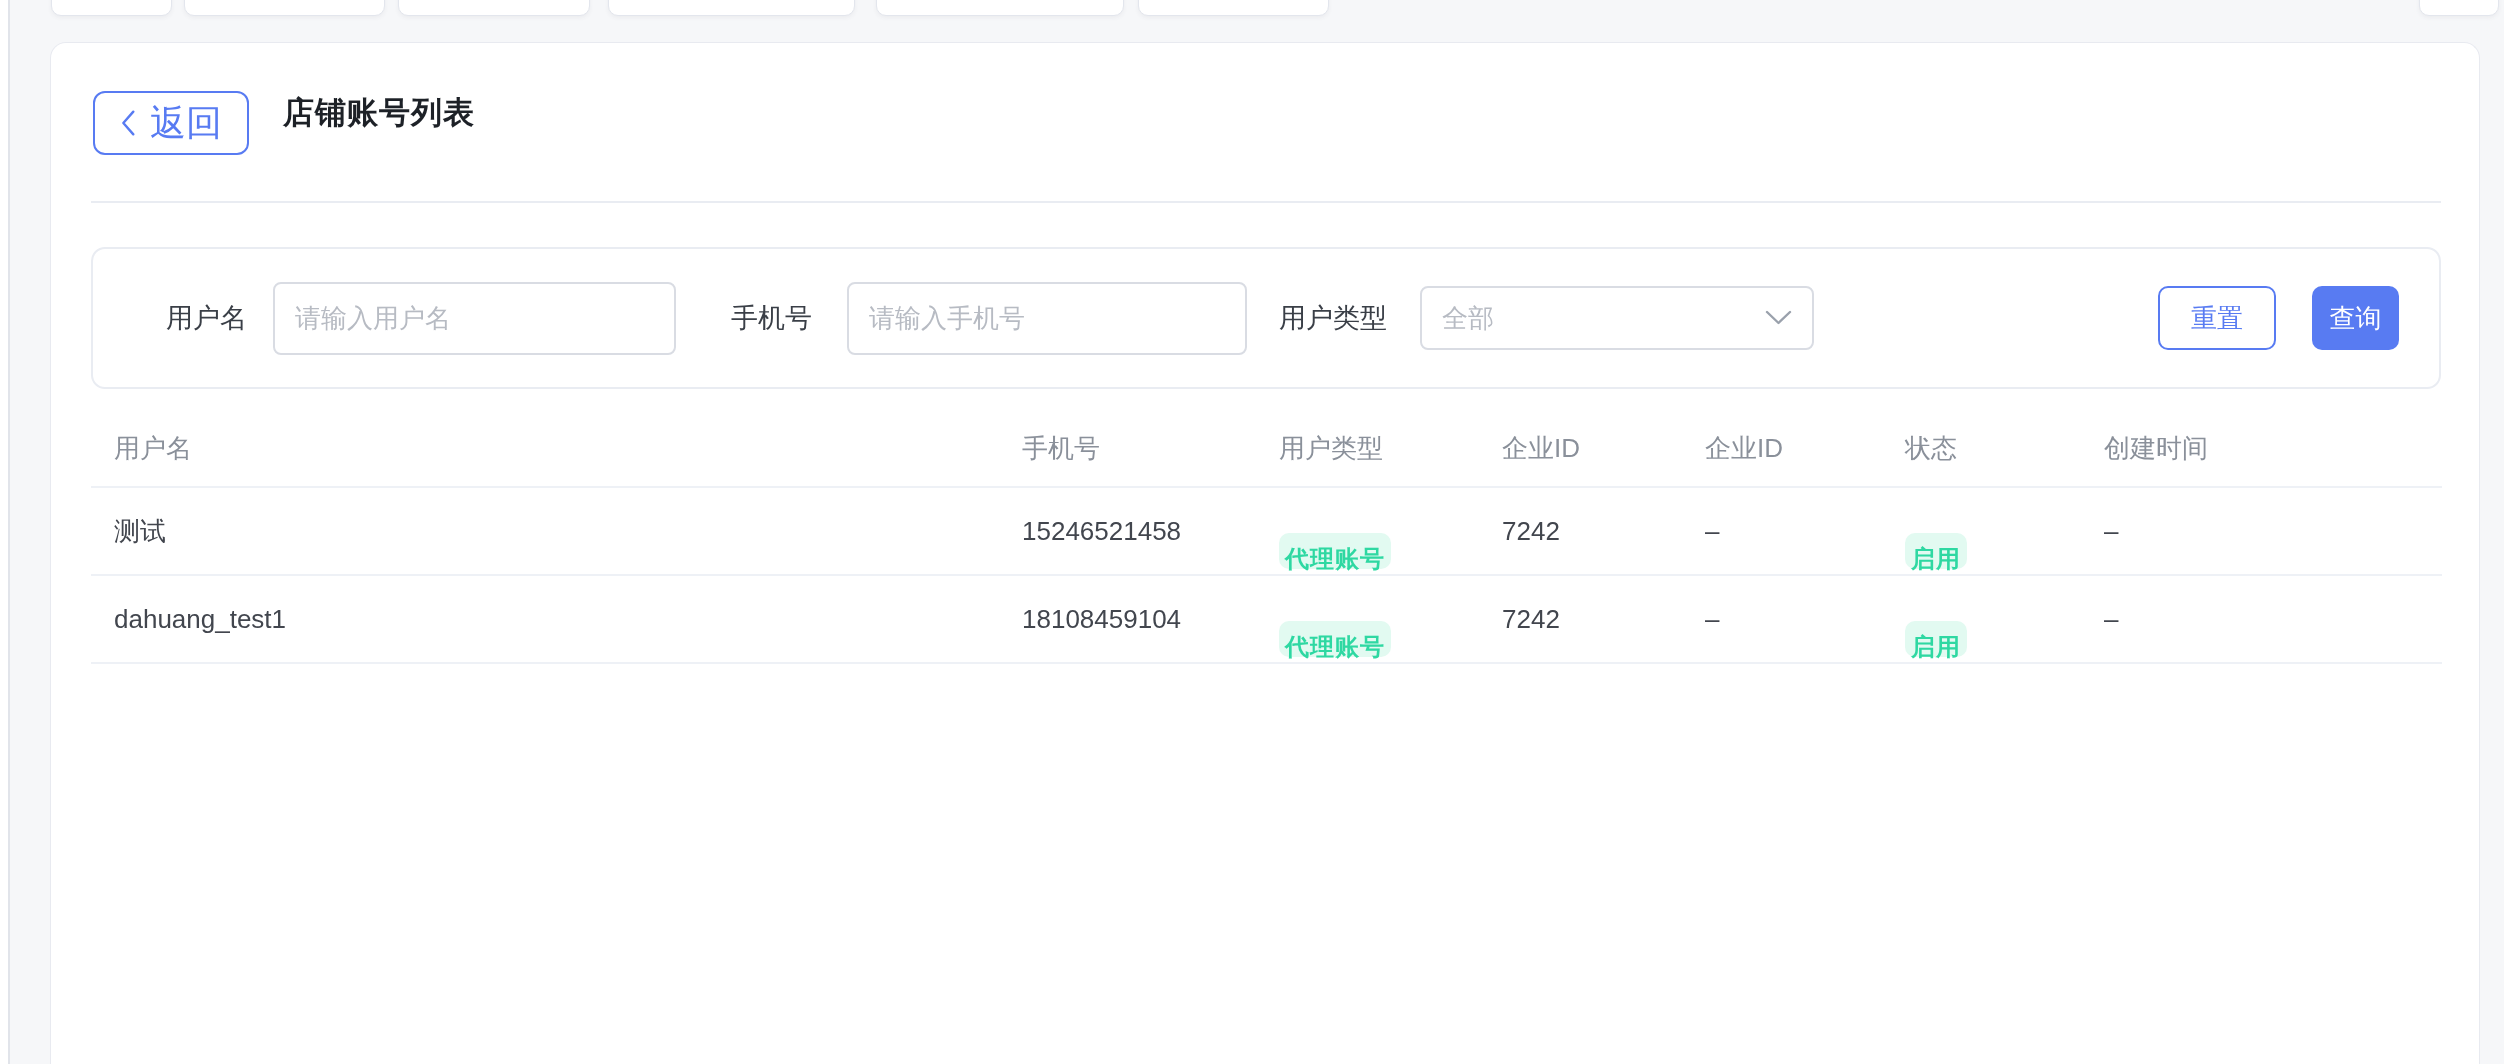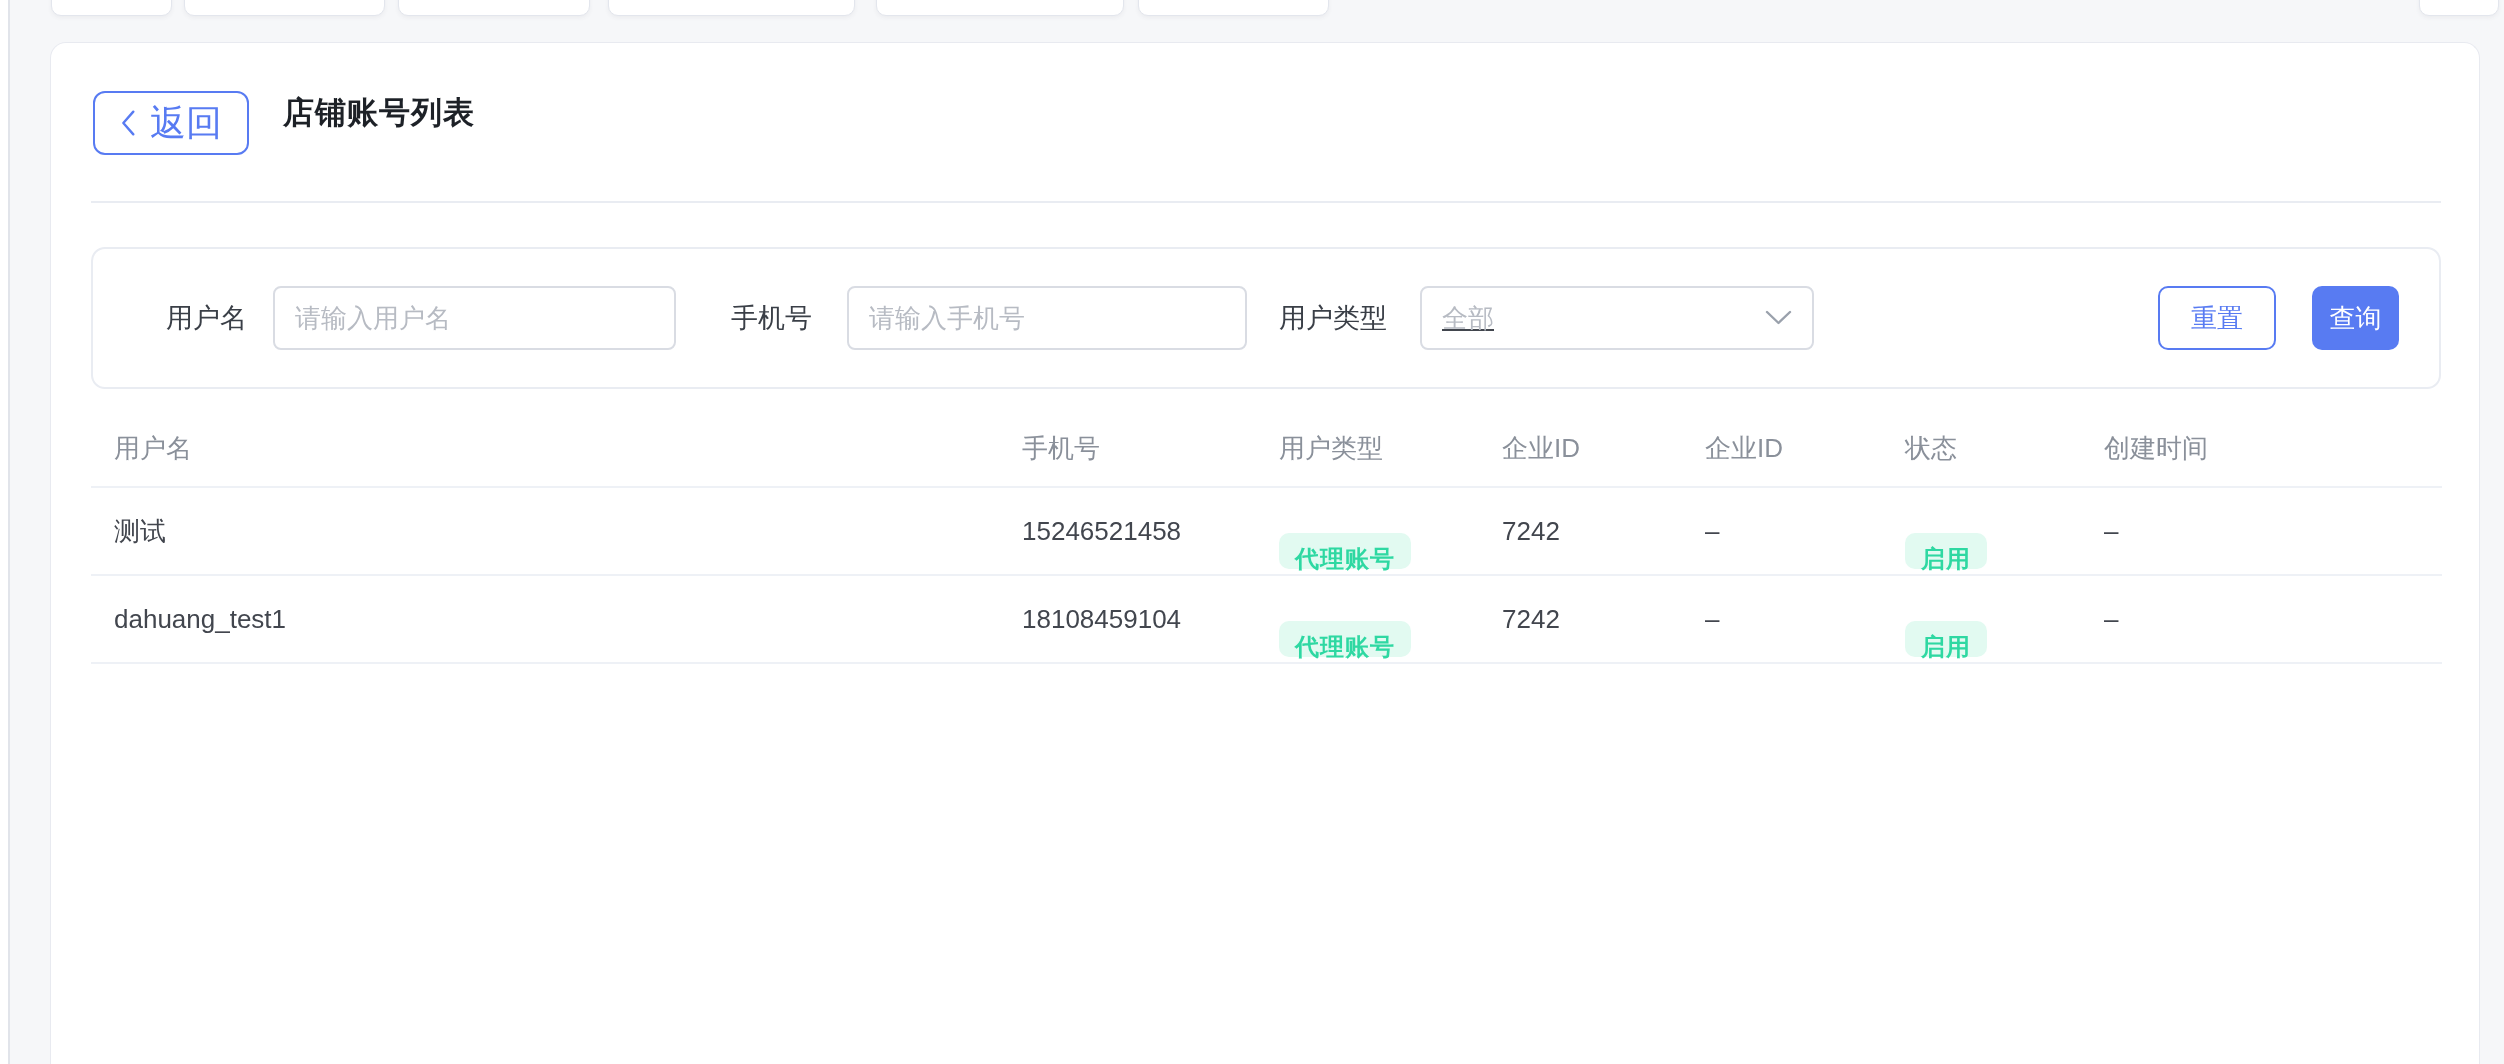--- a/index.html
+++ b/index.html
@@ -52,31 +52,31 @@
   .filter{
     position:absolute;left:40px;top:204px;width:2350px;height:142px;
     border:2px solid var(--line);border-radius:14px;background:#fff;
     display:flex;align-items:center;
   }
   .f-label{font-size:27px;color:#3a3f47;font-weight:500;white-space:nowrap;}
   .f-label.l1{margin-left:73px;}
   .f-label.l2{margin-left:55px;}
   .f-label.l3{margin-left:32px;}
   .f-input{
-    height:64px;border:2px solid #d9dce3;border-radius:8px;background:#fff;
+    height:73px;border:2px solid #d9dce3;border-radius:8px;background:#fff;
     font-size:26px;color:#42464e;padding:8px 20px;outline:none;
     font-family:"Liberation Sans","DejaVu Sans",sans-serif;
   }
   .f-input::placeholder{color:#b7bbc3;}
   .in1{width:403px;margin-left:26px;}
   .in2{width:400px;margin-left:35px;}
   .f-select{
     width:394px;height:64px;margin-left:33px;border:2px solid #d9dce3;border-radius:8px;
     display:flex;align-items:center;justify-content:space-between;
-    padding:0 20px;cursor:pointer;background:#fff;text-decoration:underline;
+    padding:0 20px;cursor:pointer;background:#fff;
   }
   .f-select .sel-value{font-size:26px;color:#b7bbc3;}
   .spacer{flex:1;}
   .btn{
     height:64px;border-radius:10px;font-size:26px;cursor:pointer;
     display:flex;align-items:center;justify-content:center;
     font-family:"Liberation Sans","DejaVu Sans",sans-serif;
   }
   .btn-reset{width:118px;margin-right:36px;background:#fff;border:2px solid var(--accent);color:var(--accent);margin-left:40px;}
   .btn-search{width:87px;margin-right:40px;background:var(--accent);border:none;color:#ffffff;}
@@ -87,21 +87,21 @@
     height:76px;font-size:26px;font-weight:normal;color:#8a909a;
     text-align:left;border-bottom:2px solid var(--table-line);vertical-align:middle;
   }
   thead th:first-child{padding-left:23px;}
   tbody td{
     height:88px;font-size:26px;color:#42464e;text-align:left;
     border-bottom:2px solid var(--table-line);vertical-align:middle;
   }
   tbody td:first-child{padding-left:23px;margin-top:41px;}
   .badge{
-    display:inline-block;height:36px;line-height:52px;padding:0 16px;
+    display:inline-block;height:36px;line-height:52px;padding:0 6px;
     background:var(--badge-bg);color:var(--badge-text);
     font-size:24px;font-weight:bold;border-radius:10px;letter-spacing:1px;margin-top:44px;
   }
 </style>
 </head>
 <body>
 
 <div class="left-strip"></div>
 
 <div>

